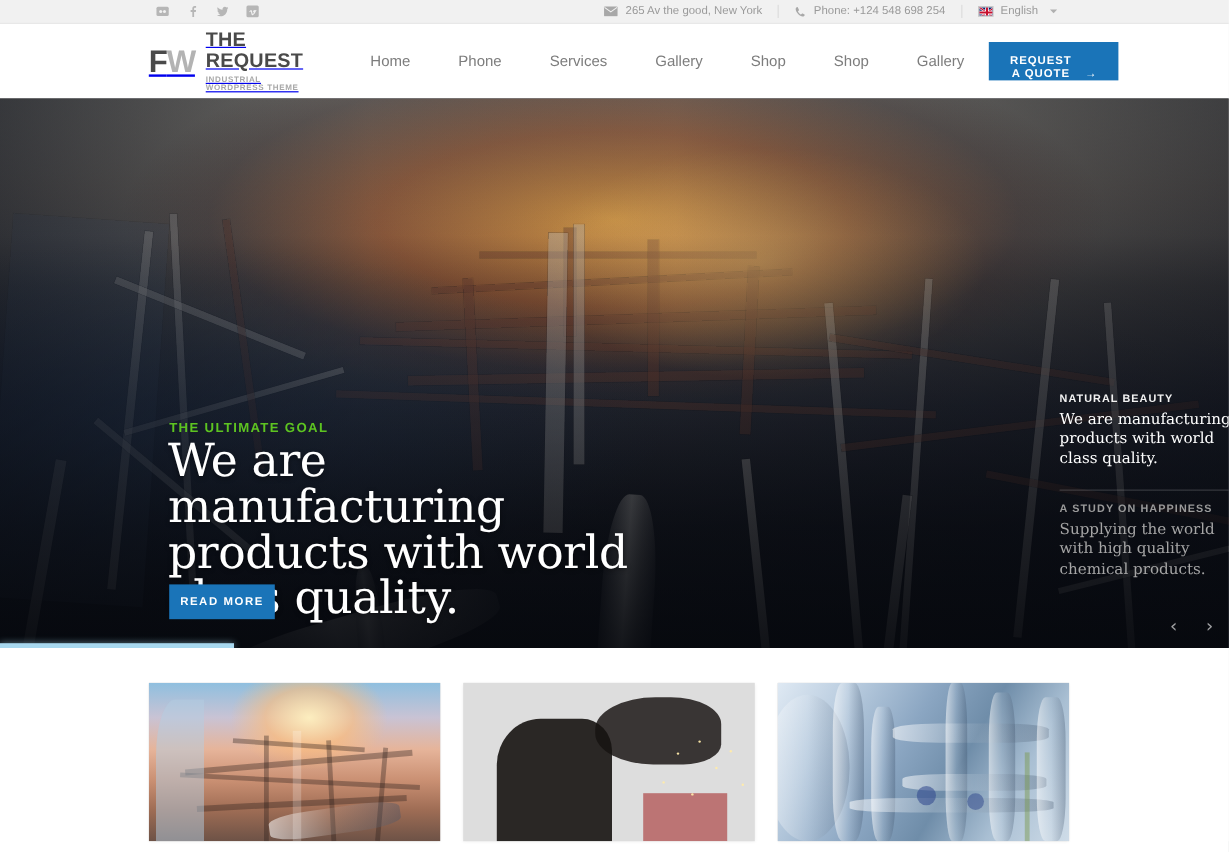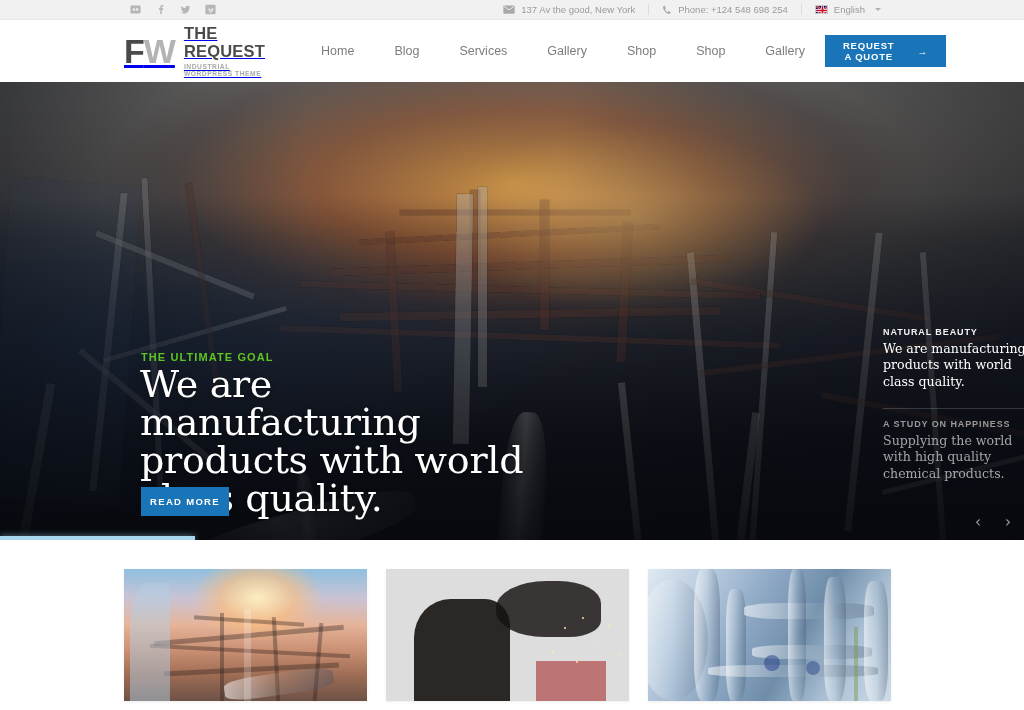--- a/index.html
+++ b/index.html
@@ -47,21 +47,21 @@
   .header {
     height: 62px; background: #fff;
     display: flex; align-items: center;
   }
   .header-inner {
     width: 1024px; padding: 0 124px;
     display: flex; align-items: center; justify-content: space-between;
   }
   .logo { display: flex; align-items: center; gap: 9px; }
   .logo-mark {
-    font-size: 34px; font-weight: 700; line-height: 1;
+    font-size: 26px; font-weight: 700; line-height: 1;
     letter-spacing: -1px; font-family: "Liberation Sans", sans-serif;
   }
   .logo-mark .f { color: #4a4a4a; }
   .logo-mark .w { color: #b3b3b3; }
   .logo-text { line-height: 1.05; }
   .logo-title {
     font-size: 16.5px; font-weight: 700; color: #4a4a4a;
     letter-spacing: 0.2px;
   }
   .logo-sub {
@@ -70,21 +70,21 @@
   }
   .nav { display: flex; align-items: center; gap: 0; margin-left: 36px; }
   .nav a {
     font-size: 12.5px; color: #7d7d7d; text-decoration: none;
     padding: 6px 20px; white-space: nowrap;
   }
   .quote-btn {
     background: #1a74b8; color: #fff; border: none;
     font-size: 9.5px; font-weight: 700; letter-spacing: 0.8px;
     padding: 0 18px; height: 32px;
-    display: inline-flex; align-items: center; gap: 23px;
+    display: inline-flex; align-items: flex-end; gap: 11px;
     cursor: pointer; font-family: "Liberation Sans", sans-serif;
   }
 
   
   .hero {
     position: relative; height: 458px; overflow: hidden;
     background: #1b1f28;
   }
   .hero-bg { position: absolute; inset: 0; }
   
@@ -250,21 +250,21 @@
     </div>
 
     <div class="topbar-right">
       <span class="tb-item">
         <span class="tb-ico">
           <svg viewBox="0 0 16 12" width="12" height="9">
               <rect x="0.5" y="0.5" width="15" height="11" rx="1" fill="#a8a8a8"></rect>
               <path d="M1 1.5l7 5 7-5" fill="none" stroke="#f1f1f1" stroke-width="1.2"></path>
             </svg>
         </span>
-        <span>137 Av the good, New York</span>
+        <span>265 Av the good, New York</span>
       </span>
       <span class="tb-sep"></span>
       <span class="tb-item">
         <span class="tb-ico">
           <svg viewBox="0 0 14 14" width="10" height="10">
               <path d="M3.2 1.2C2.4 1.5 1.6 2.3 1.5 3.2c-0.2 1.6 1 4 2.6 5.8 1.7 1.9 4 3.3 5.6 3.3 1 0 1.9-0.8 2.3-1.6 0.2-0.4 0.1-0.7-0.3-0.9l-2-1c-0.4-0.2-0.7-0.1-1 0.2l-0.6 0.7c-0.2 0.2-0.4 0.2-0.7 0.1C6.2 9.2 4.9 7.9 4.3 6.6c-0.1-0.3-0.1-0.5 0.1-0.7l0.7-0.6c0.3-0.3 0.4-0.6 0.2-1l-1-2C4.1 1.9 3.7 1.1 3.2 1.2z" fill="#a8a8a8"></path>
             </svg>
         </span>
         <span>Phone: +124 548 698 254</span>
       </span>
@@ -295,21 +295,21 @@
         <span class="f">F</span><span class="w">W</span>
       </span>
       <span class="logo-text">
         <span class="logo-title">THE REQUEST</span>
         <div class="logo-sub">INDUSTRIAL WORDPRESS THEME</div>
       </span>
     </a>
 
     <nav class="nav">
       <a href="#">Home</a>
-      <a href="#">Blog</a>
+      <a href="#">Phone</a>
       <a href="#">Services</a>
       <a href="#">Gallery</a>
       <a href="#">Shop</a>
       <a href="#">Shop</a>
       <a href="#">Gallery</a>
     </nav>
 
     <button class="quote-btn" style="background: rgb(26, 116, 184);">
       <span>REQUEST A QUOTE</span>
       <span>→</span>

